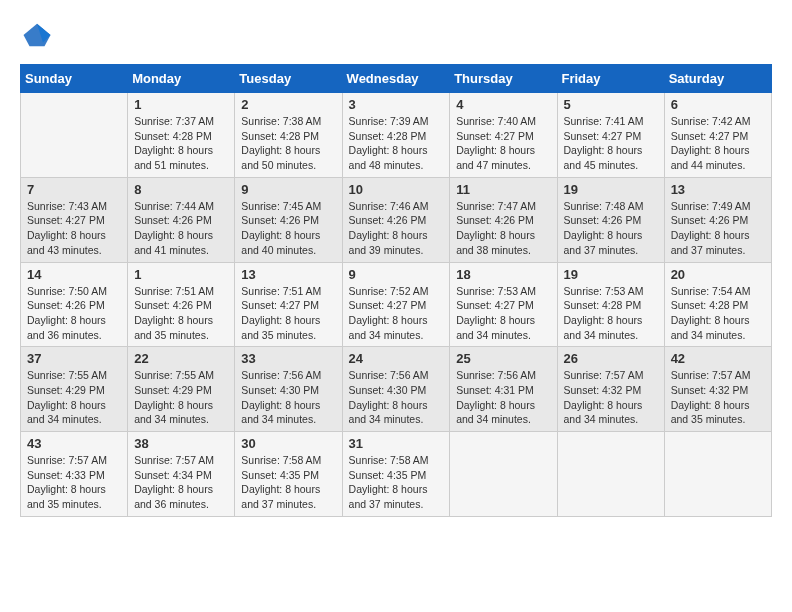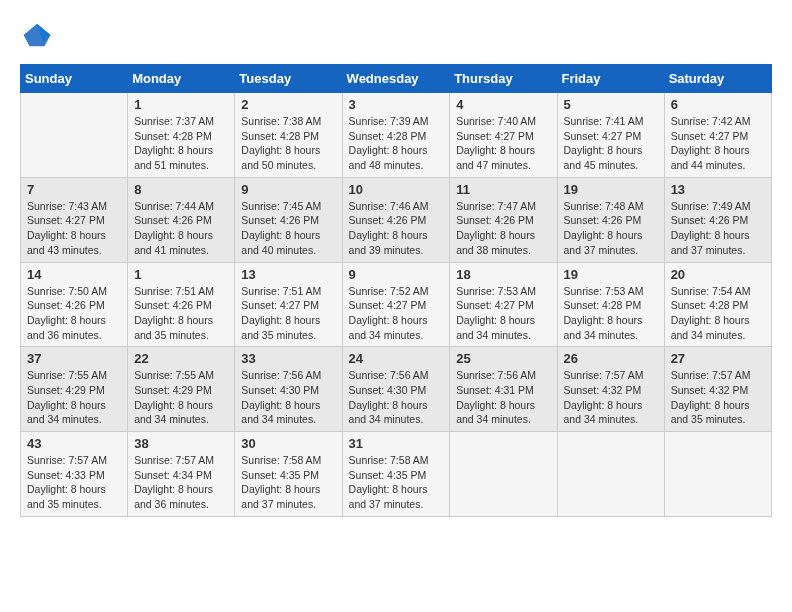--- a/index.html
+++ b/index.html
@@ -223,21 +223,21 @@
         </td>
         <td>
           <span class="day-number">25</span>
           <div class="cell-info">Sunrise: 7:56 AM<br>Sunset: 4:31 PM<br>Daylight: 8 hours and 34 minutes.</div>
         </td>
         <td>
           <span class="day-number">26</span>
           <div class="cell-info">Sunrise: 7:57 AM<br>Sunset: 4:32 PM<br>Daylight: 8 hours and 34 minutes.</div>
         </td>
         <td>
-          <span class="day-number">27</span>
+          <span class="day-number">42</span>
           <div class="cell-info">Sunrise: 7:57 AM<br>Sunset: 4:32 PM<br>Daylight: 8 hours and 35 minutes.</div>
         </td>
       </tr>
       <tr>
         <td>
           <span class="day-number">43</span>
           <div class="cell-info">Sunrise: 7:57 AM<br>Sunset: 4:33 PM<br>Daylight: 8 hours and 35 minutes.</div>
         </td>
         <td>
           <span class="day-number">38</span>

